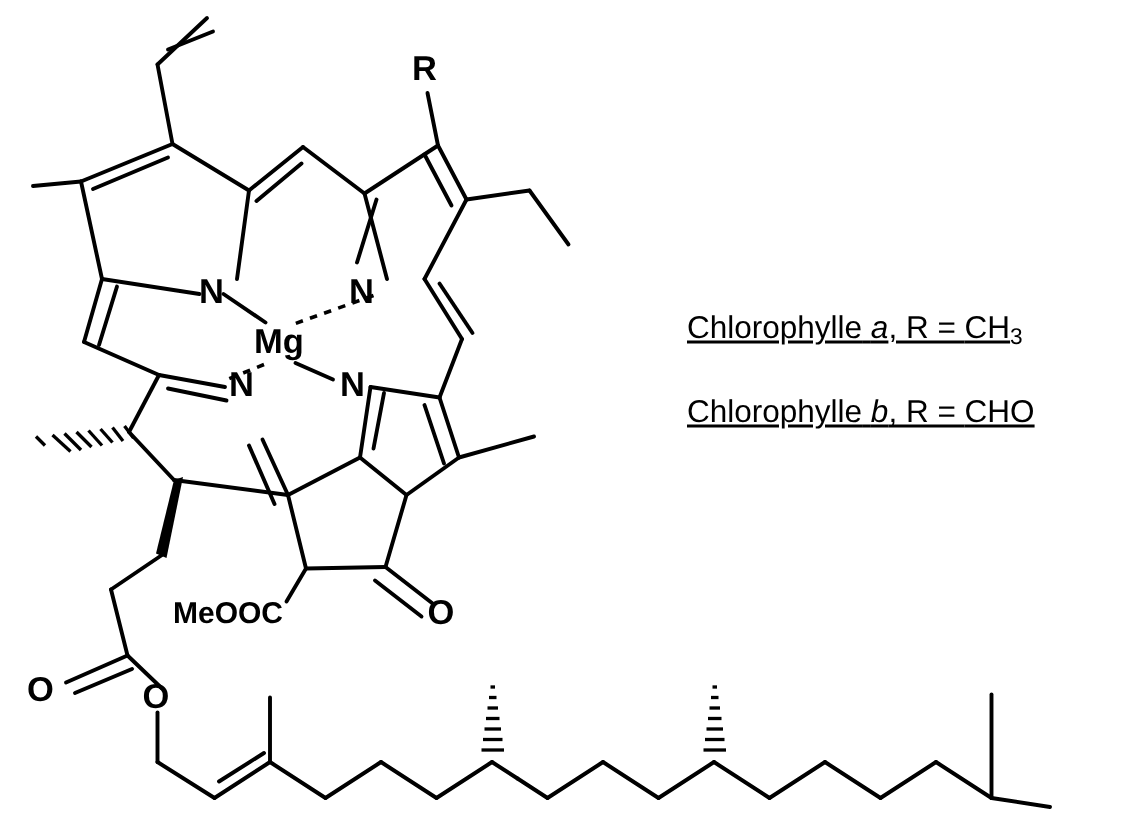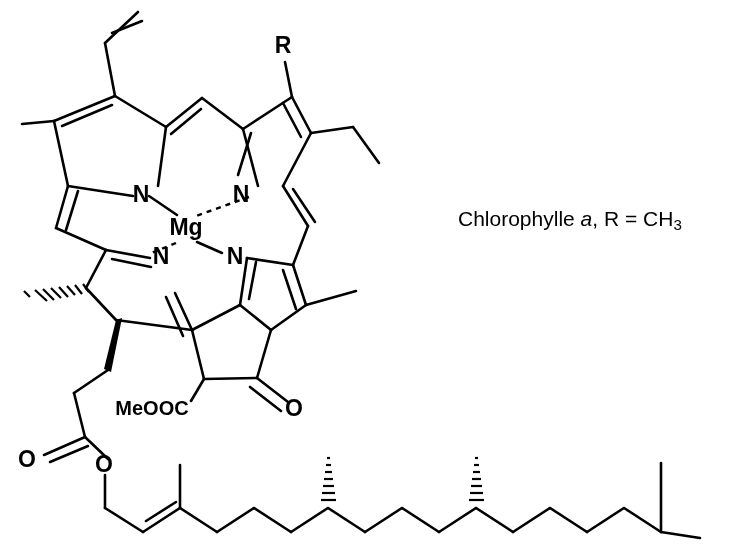--- a/index.html
+++ b/index.html
@@ -73,20 +73,21 @@
     left: 458px;
     top: 208px;
     width: 296px;
   }
   .legend-line {
     font-family: "Liberation Sans", sans-serif;
     font-size: 21px;
     color: #000000;
     white-space: nowrap;
     line-height: 1.0;
+    text-decoration: underline;
   }
   .legend-line.first { margin-bottom: 32px; }
   .legend-line em {
     font-style: italic;
   }
   .sub {
     font-size: 0.72em;
     vertical-align: -0.28em;
   }
 </style>
@@ -270,15 +271,18 @@
     <text class="atom-label" x="27" y="461">O</text>
     <text class="atom-label" x="104" y="466">O</text>
     <text class="atom-label-group" x="152" y="410">MeOOC</text>
 
   </svg>
 
   <div class="legend">
     <div class="legend-line first">
       <span>Chlorophylle</span><span>&nbsp;</span><em>a</em><span>, R = </span><span>CH</span><span class="sub">3</span>
     </div>
+    <div class="legend-line">
+      <span>Chlorophylle</span><span>&nbsp;</span><em>b</em><span>, R = </span><span>CHO</span><span class="sub"></span>
+    </div>
   </div>
 
 </div>
 
 </body></html>

